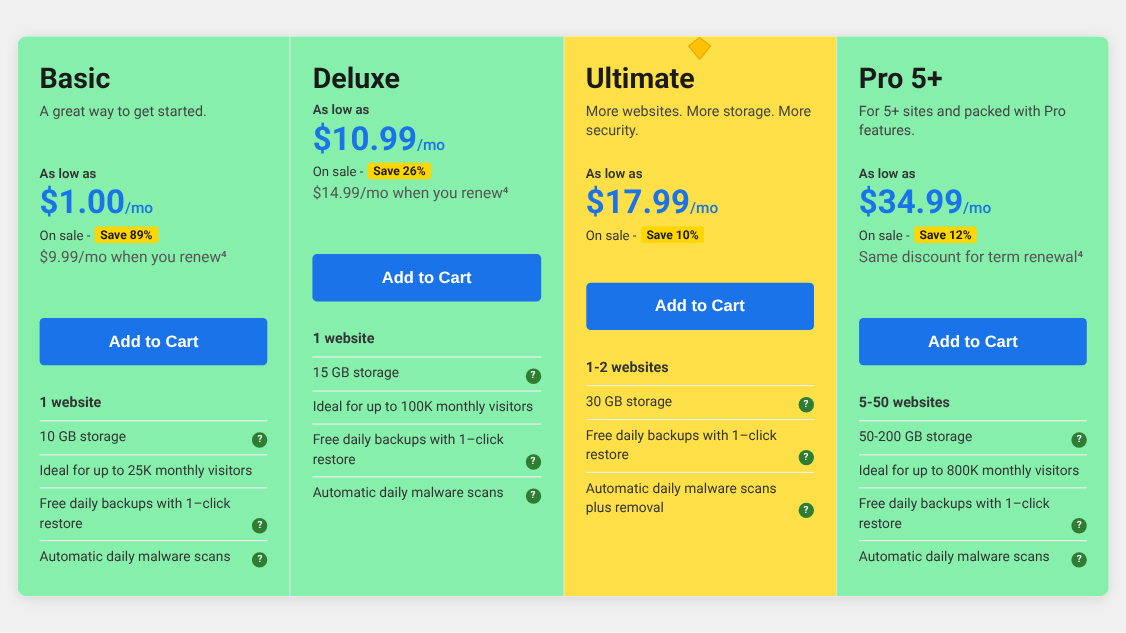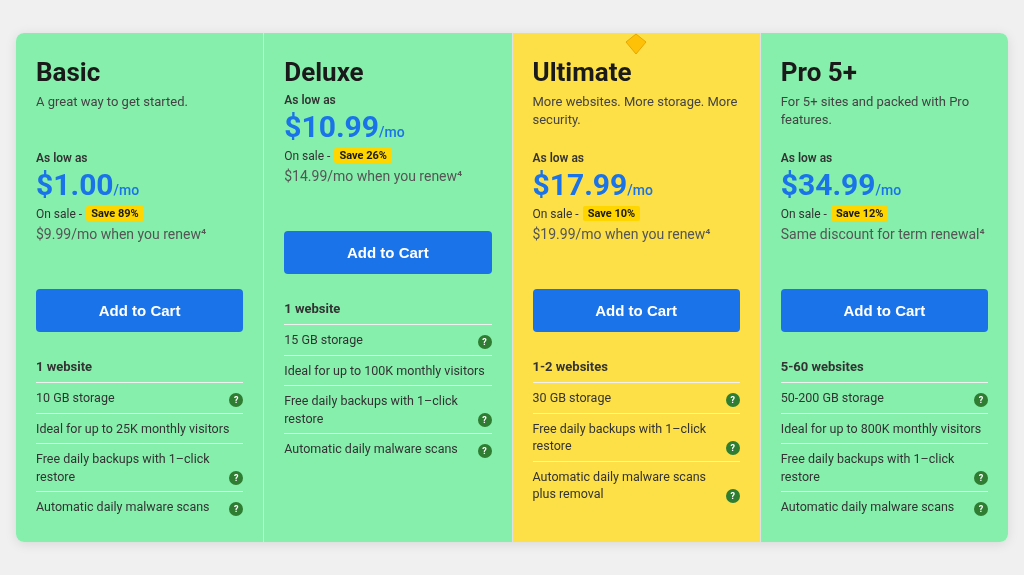--- a/index.html
+++ b/index.html
@@ -238,21 +238,20 @@
     <div class="plan-desc">More websites. More storage. More security.</div>
     <div class="as-low-as">As low as</div>
     <div class="price-row">
       <span class="price-amount">$17.99</span>
       <span class="price-period">/mo</span>
     </div>
     <div class="sale-row">
       <span>On sale -</span>
       <span class="save-badge">Save 10%</span>
     </div>
-    <div class="renew-text">$19.99/mo when you renew⁴</div>
     <button class="add-to-cart-btn">Add to Cart</button>
     <ul class="features-list">
       <li>
       <span class="feature-text">1-2 websites</span>
 
     </li>
         <li>
       <span class="feature-text">30 GB storage</span>
       <span class="info-icon">?</span>
     </li>
@@ -276,21 +275,21 @@
       <span class="price-period">/mo</span>
     </div>
     <div class="sale-row">
       <span>On sale -</span>
       <span class="save-badge">Save 12%</span>
     </div>
     <div class="renew-text">Same discount for term renewal⁴</div>
     <button class="add-to-cart-btn">Add to Cart</button>
     <ul class="features-list">
       <li>
-      <span class="feature-text">5-60 websites</span>
+      <span class="feature-text">5-50 websites</span>
 
     </li>
         <li>
       <span class="feature-text">50-200 GB storage</span>
       <span class="info-icon">?</span>
     </li>
         <li>
       <span class="feature-text">Ideal for up to 800K monthly visitors</span>
 
     </li>

